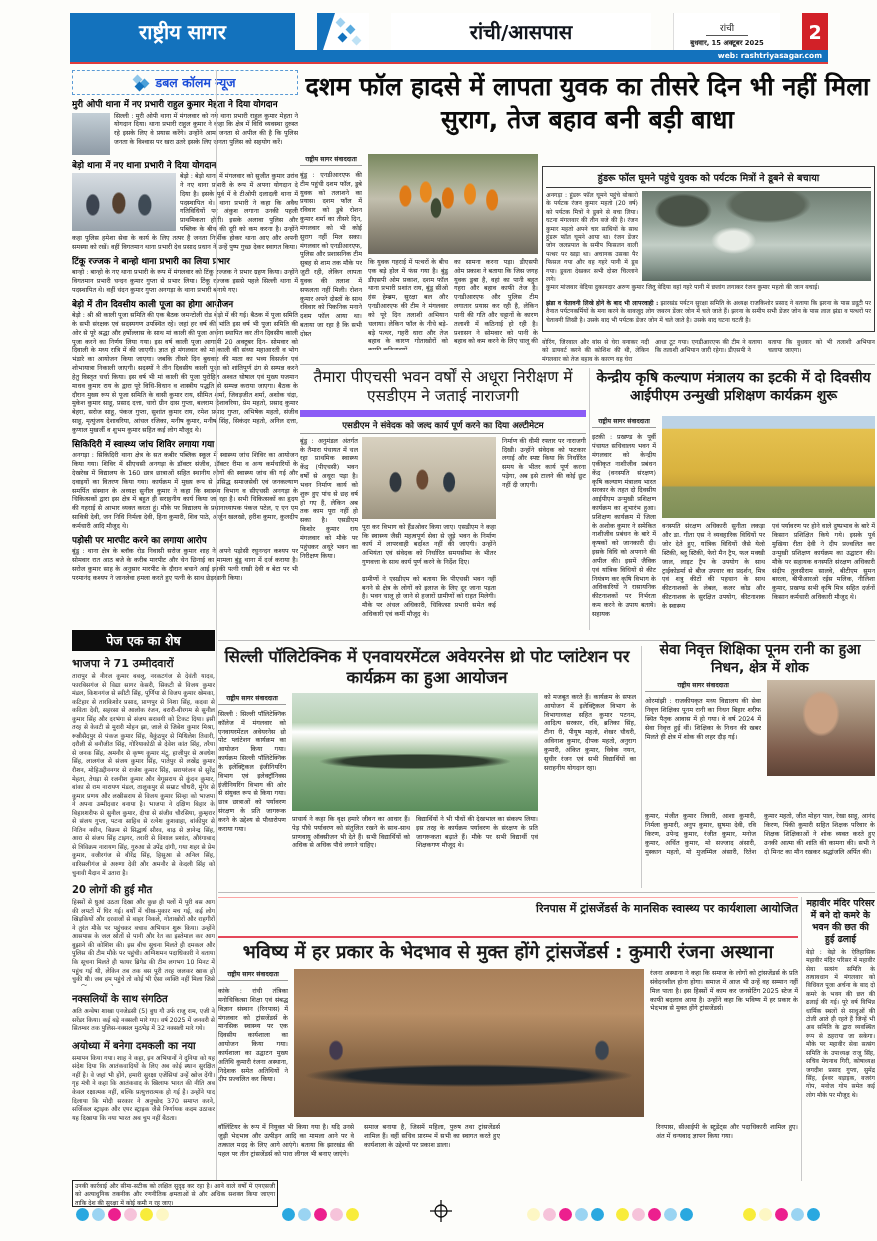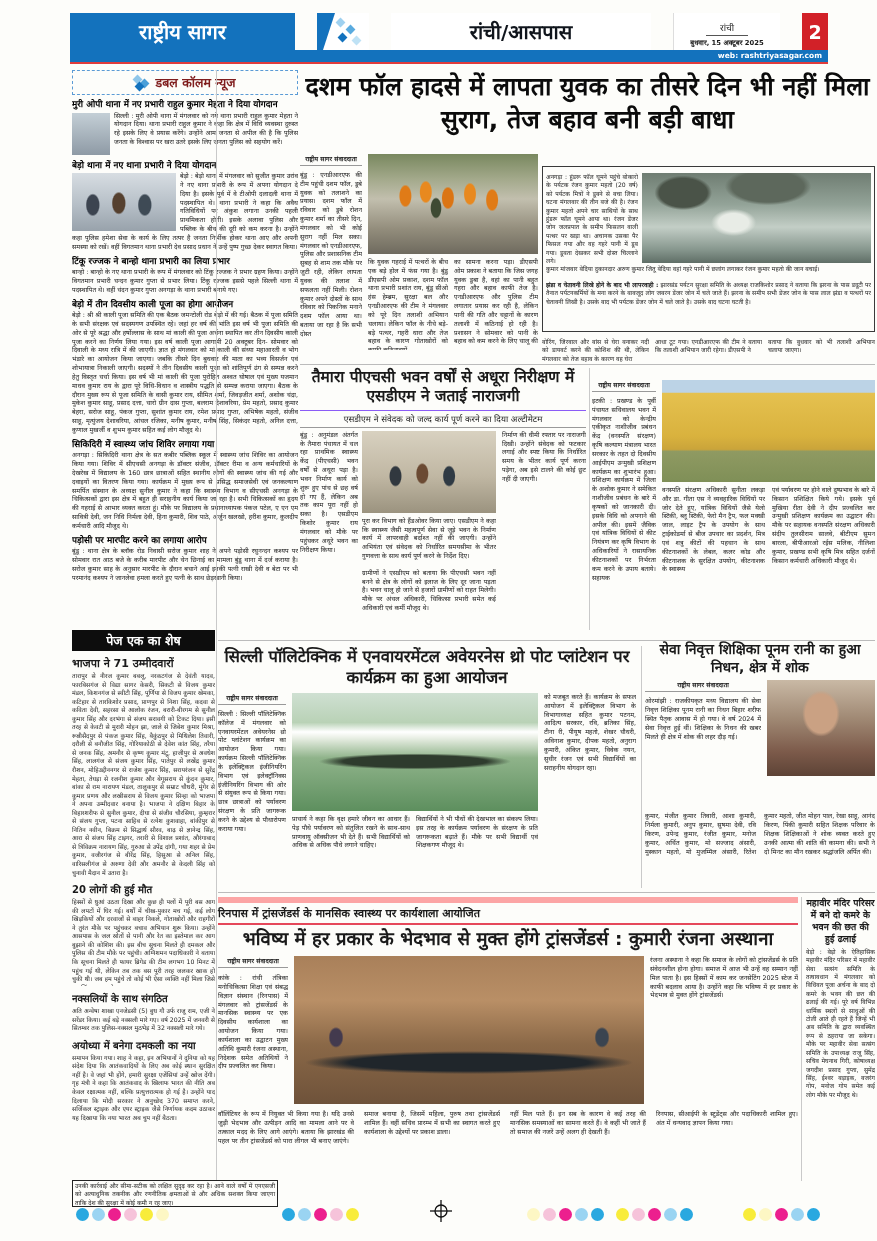--- a/index.html
+++ b/index.html
@@ -21,52 +21,52 @@
   
   .body{font-size:6.4px;line-height:1.38;text-align:justify;color:#222;}
   .clamp{overflow:hidden;}
   .sthl{font-size:8.8px;font-weight:bold;line-height:1.2;margin:4px 0 2px;color:#000;}
   .byl{font-size:6.2px;font-weight:bold;text-align:center;border-bottom:1px solid #999;padding-bottom:2px;}
   .vline{background:#c9c9c9;width:1px;}
   .hline{background:#bbb;height:1px;}
   
   #dcol{left:72px;top:70px;width:226px;height:558px;overflow:hidden;}
   .secbox{border:1.5px dashed #5b9bd5;display:flex;align-items:center;justify-content:center;gap:5px;padding:3px 0;}
-  .secbox .t{color:#7f1d1d;font-weight:bold;font-size:12.5px;}
+  .secbox .t{color:#1d4ed8;font-weight:bold;font-size:12.5px;}
   .ph{background:#9aa;}
   .ph-officer{width:38px;height:42px;float:left;margin:1px 4px 1px 0;background:linear-gradient(180deg,#c4cfd6,#8e9aa5);}
   .ph-handover{width:104px;height:58px;float:left;margin:1px 4px 1px 0;background:radial-gradient(10px 16px at 20% 55%,#3c4450 60%,rgba(0,0,0,0) 72%),radial-gradient(10px 16px at 45% 52%,#55402f 60%,rgba(0,0,0,0) 72%),radial-gradient(10px 16px at 70% 55%,#3e4a55 60%,rgba(0,0,0,0) 72%),linear-gradient(180deg,#d7dde2 0%,#b6bfc7 55%,#98a2ab 100%);}
   
   #lead-hl{left:300px;top:70px;width:575px;height:94px;font-size:25px;font-weight:bold;text-align:center;line-height:1.32;color:#0b0b0b;overflow:hidden;}
   #lead{left:300px;top:154px;width:238px;height:196px;}
   .ph-lead{background:radial-gradient(9px 16px at 22% 42%,#e07b17 60%,rgba(0,0,0,0) 72%),radial-gradient(9px 16px at 34% 38%,#e8891f 60%,rgba(0,0,0,0) 72%),radial-gradient(9px 16px at 47% 44%,#db7514 60%,rgba(0,0,0,0) 72%),radial-gradient(9px 16px at 60% 40%,#e8891f 60%,rgba(0,0,0,0) 72%),radial-gradient(9px 16px at 73% 46%,#e07b17 60%,rgba(0,0,0,0) 72%),radial-gradient(8px 15px at 40% 54%,#3e4a33 60%,rgba(0,0,0,0) 72%),linear-gradient(180deg,#79885f 0%,#a3a98b 25%,#c2bfae 45%,#938d7c 75%,#6e6a5e 100%);}
   
   #hundru{left:542px;top:166px;width:333px;height:166px;border:1px solid #3a3a3a;padding:3px;box-sizing:border-box;}
   .hbox-hl{font-size:9.6px;font-weight:bold;text-align:center;border-bottom:1px solid #3a3a3a;padding:1px 0 3px;}
   .ph-waterfall{background:radial-gradient(40px 24px at 18% 22%,#4a5348 60%,rgba(0,0,0,0) 72%),radial-gradient(60px 26px at 55% 15%,#5d685c 60%,rgba(0,0,0,0) 72%),radial-gradient(30px 18px at 40% 55%,#e8ece6 50%,rgba(0,0,0,0) 75%),linear-gradient(180deg,#6f7d72 0%,#93a398 35%,#c3cec6 60%,#87978e 85%,#5f6e66 100%);}
   
   #taimara{left:300px;top:368px;width:286px;height:264px;}
-  .thl{font-size:15.5px;font-weight:bold;text-align:center;line-height:1.25;}
-  .tsub{font-size:8.6px;font-weight:normal;text-align:center;margin:3px 0;padding:2px 0;border-top:1px solid #8b5cf6;border-bottom:1px solid #999;}
+  .thl{font-size:15.5px;font-weight:normal;text-align:center;line-height:1.25;}
+  .tsub{font-size:8.6px;font-weight:bold;text-align:center;margin:3px 0;padding:2px 0;border-top:7px solid #8b5cf6;border-bottom:1px solid #999;}
   .ph-taimara{background:radial-gradient(9px 15px at 25% 55%,#31383f 60%,rgba(0,0,0,0) 72%),radial-gradient(9px 15px at 45% 52%,#6b4a33 60%,rgba(0,0,0,0) 72%),radial-gradient(9px 15px at 65% 55%,#2f3a44 60%,rgba(0,0,0,0) 72%),linear-gradient(180deg,#d8d1c0 0%,#c0b7a3 55%,#9b937f 100%);}
   
   #krishi{left:592px;top:368px;width:283px;height:264px;}
   .khl{font-size:14px;font-weight:bold;text-align:center;line-height:1.3;}
   .ph-krishi{background:linear-gradient(180deg,#bcd3e6 0%,#bcd3e6 12%,#e5c14f 13%,#d9b23e 55%,#caa43a 68%,#8f9a62 70%,#7f8f57 100%);}
   
   #silli{left:218px;top:646px;width:418px;height:242px;}
   .shl{font-size:16.5px;font-weight:bold;text-align:center;line-height:1.3;}
   .ph-silli{background:radial-gradient(120px 10px at 50% 58%,#2e3b2d 60%,rgba(0,0,0,0) 80%),linear-gradient(180deg,#cfe0d2 0%,#b9d2b6 25%,#fff 33%,#e9efe5 38%,#8fb38a 55%,#5d8f5e 100%);}
   
   #poonam{left:645px;top:640px;width:230px;height:248px;}
   .phl{font-size:14px;font-weight:bold;text-align:center;line-height:1.3;}
   .ph-poonam{background:radial-gradient(26px 32px at 50% 35%,#caa183 60%,rgba(0,0,0,0) 72%),linear-gradient(180deg,#c9b9a5 0%,#a08974 40%,#7c5a4a 75%,#5d4336 100%);}
   
   #rinpas{left:218px;top:897px;width:580px;height:286px;}
-  .kicker{font-size:11px;font-weight:bold;text-align:left;padding:2px 0 3px;border-top:6px solid #fca5a5;border-bottom:2px solid #e5485a;}
+  .kicker{font-size:11px;font-weight:bold;text-align:right;padding:2px 0 21px;border-top:1px solid #fca5a5;border-bottom:2px solid #e5485a;}
   .rhl{font-size:18.5px;font-weight:bold;text-align:center;line-height:1.25;margin-top:2px;}
   .ph-rinpas{background:radial-gradient(200px 14px at 50% 72%,#20262b 60%,rgba(0,0,0,0) 82%),radial-gradient(10px 14px at 12% 55%,#433a4e 60%,rgba(0,0,0,0) 75%),radial-gradient(10px 14px at 88% 55%,#3a4450 60%,rgba(0,0,0,0) 75%),linear-gradient(180deg,#a9805a 0%,#b98f66 30%,#8a6847 60%,#6e523a 100%);}
   
   #mahavir{left:806px;top:897px;width:69px;height:286px;}
   .mhl{font-size:9.2px;font-weight:bold;line-height:1.3;text-align:center;margin-bottom:3px;}
   
   #bjp{left:72px;top:630px;width:143px;height:548px;overflow:hidden;}
   .banner{background:#0d0d0d;color:#fff;font-weight:bold;font-size:12.5px;text-align:center;padding:2px 0;margin-bottom:4px;}
   .bjphl{font-weight:bold;font-size:11px;margin:2px 0;}
   .subhl{font-weight:bold;font-size:10px;margin:5px 0 2px;}
@@ -151,20 +151,21 @@
 
   <div class="abs" id="lead">
     <div class="abs byl" style="left:0;top:0;width:62px">राष्ट्रीय सागर संवाददाता</div>
     <div class="abs body clamp" style="left:0;top:17px;width:62px;height:178px">बुंडू : एनडीआरएफ की टीम पहुंची दशम फॉल, डूबे युवक को तलाशने का प्रयास। दशम फॉल में रविवार को डूबे रोशन कुमार शर्मा का तीसरे दिन, मंगलवार को भी कोई सुराग नहीं मिल सका। मंगलवार को एनडीआरएफ, पुलिस और प्रशासनिक टीम सुबह से शाम तक मौके पर जुटी रही, लेकिन लापता युवक की तलाश में सफलता नहीं मिली। रोशन कुमार अपने दोस्तों के साथ रविवार को पिकनिक मनाने दशम फॉल आया था। बताया जा रहा है कि सभी दोस्त</div>
     <div class="abs ph ph-lead" style="left:68px;top:0;width:170px;height:100px"></div>
     <div class="abs body clamp" style="left:68px;top:104px;width:80px;height:92px">कि युवक गहराई में पत्थरों के बीच एक बड़े होल में फंस गया है। बुंडू डीएसपी ओम प्रकाश, दशम फॉल थाना प्रभारी प्रशांत राय, बुंडू सीओ हंस हेम्ब्रम, सुरक्षा बल और एनडीआरएफ की टीम ने मंगलवार को पूरे दिन तलाशी अभियान चलाया। लेकिन फॉल के नीचे बड़े-बड़े पत्थर, गहरी धारा और तेज बहाव के कारण गोताखोरों को काफी कठिनाइयों</div>
     <div class="abs body clamp" style="left:154px;top:104px;width:84px;height:92px">का सामना करना पड़ा। डीएसपी ओम प्रकाश ने बताया कि जिस जगह युवक डूबा है, वहां का पानी बहुत गहरा और बहाव काफी तेज है। एनडीआरएफ और पुलिस टीम लगातार प्रयास कर रही है, लेकिन पानी की गति और चट्टानों के कारण तलाशी में कठिनाई हो रही है। प्रशासन ने सोमवार को पानी के बहाव को कम करने के लिए चालू की</div>
   </div>
 
   <div class="abs" id="hundru">
+    <div class="hbox-hl">हुंडरू फॉल घूमने पहुंचे युवक को पर्यटक मित्रों ने डूबने से बचाया</div>
     <div style="display:flex;gap:4px;margin-top:3px">
       <div class="body clamp" style="width:92px;height:90px;font-size:6.1px">अनगड़ा : हुंडरू फॉल घूमने पहुंचे बोकारो के पर्यटक रंजन कुमार महतो (20 वर्ष) को पर्यटक मित्रों ने डूबने से बचा लिया। घटना मंगलवार की तीन बजे की है। रंजन कुमार महतो अपने चार साथियों के साथ हुंडरू फॉल घूमने आया था। रंजन डेंजर जोन जलप्रपात के समीप फिसलन वाली पत्थर पर खड़ा था। अचानक उसका पैर फिसल गया और वह गहरे पानी में डूब गया। डूबता देखकर सभी दोस्त चिल्लाने लगे।</div>
       <div class="ph ph-waterfall" style="flex:1;height:90px"></div>
     </div>
     <div class="body clamp" style="height:16px;margin-top:2px;font-size:6.1px">कुमार मांजवार बेदिया दुकानदार अरुण कुमार जितू बेदिया वहां गहरे पानी में छलांग लगाकर रंजन कुमार महतो की जान बचाई।</div>
     <div class="body clamp" style="height:34px;font-size:6.1px">
       <b>झंडा व चेतावनी लिखे होने के बाद भी लापरवाही :</b>
       <span>झारखंड पर्यटन सुरक्षा समिति के अध्यक्ष राजकिशोर प्रसाद ने बताया कि झरना के पास ड्यूटी पर तैनात पर्यटनकर्मियों के मना करने के बावजूद लोग जबरन डेंजर जोन में चले जाते हैं। झरना के समीप सभी डेंजर जोन के पास लाल झंडा व पत्थरों पर चेतावनी लिखी है। उसके बाद भी पर्यटक डेंजर जोन में चले जाते है। उसके बाद घटना घटती है।</span>
     </div>
   </div>
@@ -183,20 +184,21 @@
       <div class="abs body clamp" style="left:0;top:0;width:58px;height:190px">बुंडू : अनुमंडल अंतर्गत के तैमारा पंचायत में चल रहा प्राथमिक स्वास्थ्य केंद्र (पीएचसी) भवन वर्षों से अधूरा पड़ा है। भवन निर्माण कार्य को शुरू हुए पांच से छह वर्ष हो गए हैं, लेकिन अब तक काम पूरा नहीं हो सका है। एसडीएम किशोर कुमार राय मंगलवार को मौके पर पहुंचकर अधूरे भवन का निरीक्षण किया।</div>
       <div class="abs ph ph-taimara" style="left:62px;top:0;width:134px;height:82px"></div>
       <div class="abs body clamp" style="left:202px;top:0;width:84px;height:190px">निर्माण की धीमी रफ्तार पर नाराजगी दिखी। उन्होंने संवेदक को फटकार लगाई और स्पष्ट किया कि निर्धारित समय के भीतर कार्य पूर्ण करना पड़ेगा, अब इसे टालने की कोई छूट नहीं दी जाएगी।</div>
       <div class="abs body clamp" style="left:62px;top:86px;width:134px;height:50px">पूरा कर विभाग को हैंडओवर किया जाए। एसडीएम ने कहा कि स्वास्थ्य जैसी महत्वपूर्ण सेवा से जुड़े भवन के निर्माण कार्य में लापरवाही बर्दाश्त नहीं की जाएगी। उन्होंने अभियंता एवं संवेदक को निर्धारित समयसीमा के भीतर गुणवत्ता के साथ कार्य पूर्ण करने के निर्देश दिए।</div>
       <div class="abs body clamp" style="left:62px;top:138px;width:134px;height:52px">ग्रामीणों ने एसडीएम को बताया कि पीएचसी भवन नहीं बनने से क्षेत्र के लोगों को इलाज के लिए दूर जाना पड़ता है। भवन चालू हो जाने से हजारों ग्रामीणों को राहत मिलेगी। मौके पर अंचल अधिकारी, चिकित्सा प्रभारी समेत कई अधिकारी एवं कर्मी मौजूद थे।</div>
     </div>
   </div>
 
   <div class="abs vline" style="left:589px;top:368px;height:262px"></div>
   <div class="abs" id="krishi">
+    <div class="khl">केन्द्रीय कृषि कल्याण मंत्रालय का इटकी में दो दिवसीय आईपीएम उन्मुखी प्रशिक्षण कार्यक्रम शुरू</div>
     <div style="position:relative;height:218px;margin-top:12px">
       <div class="abs byl" style="left:0;top:0;width:64px">राष्ट्रीय सागर संवाददाता</div>
       <div class="abs body clamp" style="left:0;top:17px;width:64px;height:200px">इटकी : प्रखण्ड के पूर्वी पंचायत सचिवालय भवन में मंगलवार को केन्द्रीय एकीकृत नाशीजीव प्रबंधन केंद्र (वनस्पति संरक्षण) कृषि कल्याण मंत्रालय भारत सरकार के तहत दो दिवसीय आईपीएम उन्मुखी प्रशिक्षण कार्यक्रम का शुभारंभ हुआ। प्रशिक्षण कार्यक्रम में जिला के अशोक कुमार ने समेकित नाशीजीव प्रबंधन के बारे में कृषकों को जानकारी दी। इसके विधि को अपनाने की अपील की। इसमें जैविक एवं यांत्रिक विधियों से कीट नियंत्रण कर कृषि विभाग के अधिकारियों ने रासायनिक कीटनाशकों पर निर्भरता कम करने के उपाय बताये। सहायक</div>
       <div class="abs ph ph-krishi" style="left:70px;top:0;width:213px;height:102px"></div>
       <div class="abs body clamp" style="left:70px;top:106px;width:103px;height:110px">वनस्पति संरक्षण अधिकारी सुनीता लकड़ा और डा. गीता एस ने व्यवहारिक विधियों पर जोर देते हुए, यांत्रिक विधियों जैसे येलो स्टिकी, ब्लू स्टिकी, फेरो मैन ट्रैप, फल मक्खी जाल, लाइट ट्रैप के उपयोग के साथ ट्राईकोडर्मा से बीज उपचार का प्रदर्शन, मित्र एवं शत्रु कीटों की पहचान के साथ कीटनाशकों के लेबल, कलर कोड और कीटनाशक के सुरक्षित उपयोग, कीटनाशक के स्वास्थ्य</div>
       <div class="abs body clamp" style="left:180px;top:106px;width:103px;height:110px">एवं पर्यावरण पर होने वाले दुष्प्रभाव के बारे में किसान प्रशिक्षित किये गये। इसके पूर्व मुखिया रीता देवी ने दीप प्रज्वलित कर उन्मुखी प्रशिक्षण कार्यक्रम का उद्घाटन की। मौके पर सहायक वनस्पति संरक्षण अधिकारी संदीप तुलसीराम सालवे, बीटीएम सुमन बारला, बीपीआरओ रईस मलिक, नीलिशा कुमार, प्रखण्ड सभी कृषि मित्र सहित दर्जनों किसान कर्मचारी अधिकारी मौजूद थे।</div>
     </div>
   </div>
 
   <div class="abs hline" style="left:218px;top:640px;width:657px"></div>
@@ -227,21 +229,20 @@
   <div class="abs" id="rinpas">
     <div class="kicker">रिनपास में ट्रांसजेंडर्स के मानसिक स्वास्थ्य पर कार्यशाला आयोजित</div>
     <div class="rhl">भविष्य में हर प्रकार के भेदभाव से मुक्त होंगे ट्रांसजेंडर्स : कुमारी रंजना अस्थाना</div>
     <div style="position:relative;height:212px;margin-top:4px">
       <div class="abs byl" style="left:0;top:2px;width:70px">राष्ट्रीय सागर संवाददाता</div>
       <div class="abs body clamp" style="left:0;top:20px;width:70px;height:130px">कांके : रांची तंत्रिका मनोचिकित्सा शिक्षा एवं संबद्ध विज्ञान संस्थान (रिनपास) में मंगलवार को ट्रांसजेंडर्स के मानसिक स्वास्थ्य पर एक दिवसीय कार्यशाला का आयोजन किया गया। कार्यशाला का उद्घाटन मुख्य अतिथि कुमारी रंजना अस्थाना, निदेशक समेत अतिथियों ने दीप प्रज्वलित कर किया।</div>
       <div class="abs ph ph-rinpas" style="left:76px;top:2px;width:350px;height:148px"></div>
       <div class="abs body clamp" style="left:432px;top:2px;width:148px;height:148px">रंजना अस्थाना ने कहा कि समाज के लोगों को ट्रांसजेंडर्स के प्रति संवेदनशील होना होगा। समाज में आज भी उन्हें वह सम्मान नहीं मिल पाता है। इस हिस्सों में काम कर जनसेटिंग 2025 स्टेज में काफी बदलाव आया है। उन्होंने कहा कि भविष्य में हर प्रकार के भेदभाव से मुक्त होंगे ट्रांसजेंडर्स।</div>
       <div class="abs body clamp" style="left:0;top:156px;width:136px;height:54px">वॉलिंटियर के रूप में नियुक्त भी किया गया है। यदि उनसे जुड़ी भेदभाव और उत्पीड़न आदि का मामला आने पर वे तत्काल मदद के लिए आगे आएंगे। बताया कि झारखंड की पहल पर तीन ट्रांसजेंडर्स को पारा लीगल भी बनाए जाएंगे।</div>
       <div class="abs body clamp" style="left:146px;top:156px;width:136px;height:54px">समाज बनाया है, जिसमें महिला, पुरुष तथा ट्रांसजेंडर्स शामिल हैं। वहीं सचिव प्रारम्भ में सभी का स्वागत करते हुए कार्यशाला के उद्देश्यों पर प्रकाश डाला।</div>
-      <div class="abs body clamp" style="left:292px;top:156px;width:136px;height:54px">नहीं मिल पाते हैं। इन सब के कारण वे कई तरह की मानसिक समस्याओं का सामना करते हैं। वे कहीं भी जाते हैं तो समाज की नजरें उन्हें अलग ही देखती हैं।</div>
       <div class="abs body clamp" style="left:438px;top:156px;width:142px;height:54px">रिनपास, सीआईपी के स्टूडेंट्स और पदाधिकारी शामिल हुए। अंत में धन्यवाद ज्ञापन किया गया।</div>
     </div>
   </div>
 
   <div class="abs vline" style="left:801px;top:897px;height:284px"></div>
   <div class="abs" id="mahavir">
     <div class="mhl">महावीर मंदिर परिसर में बने दो कमरे के भवन की छत की हुई ढलाई</div>
     <div class="body clamp" style="height:238px;font-size:6.1px">बेड़ो : बेड़ो के ऐतिहासिक महावीर मंदिर परिसर में महावीर सेवा सत्संग समिति के तत्वावधान में मंगलवार को विधिवत पूजा अर्चना के बाद दो कमरे के भवन की छत की ढलाई की गई। पूरे वर्ष विभिन्न धार्मिक स्थलों से साधुओं की टोली आते ही रहते हैं जिन्हें भी अब समिति के द्वारा व्यवस्थित रूप से ठहराया जा सकेगा। मौके पर महावीर सेवा सत्संग समिति के उपाध्यक्ष राजू सिंह, सचिव मेघनाथ गिरी, कोषाध्यक्ष जगदीश प्रसाद गुप्ता, सुमेंद्र सिंह, ईश्वर बड़ाइक, बजरंग गोप, मनोज गोप समेत कई लोग मौके पर मौजूद थे।</div>
   </div>
 

